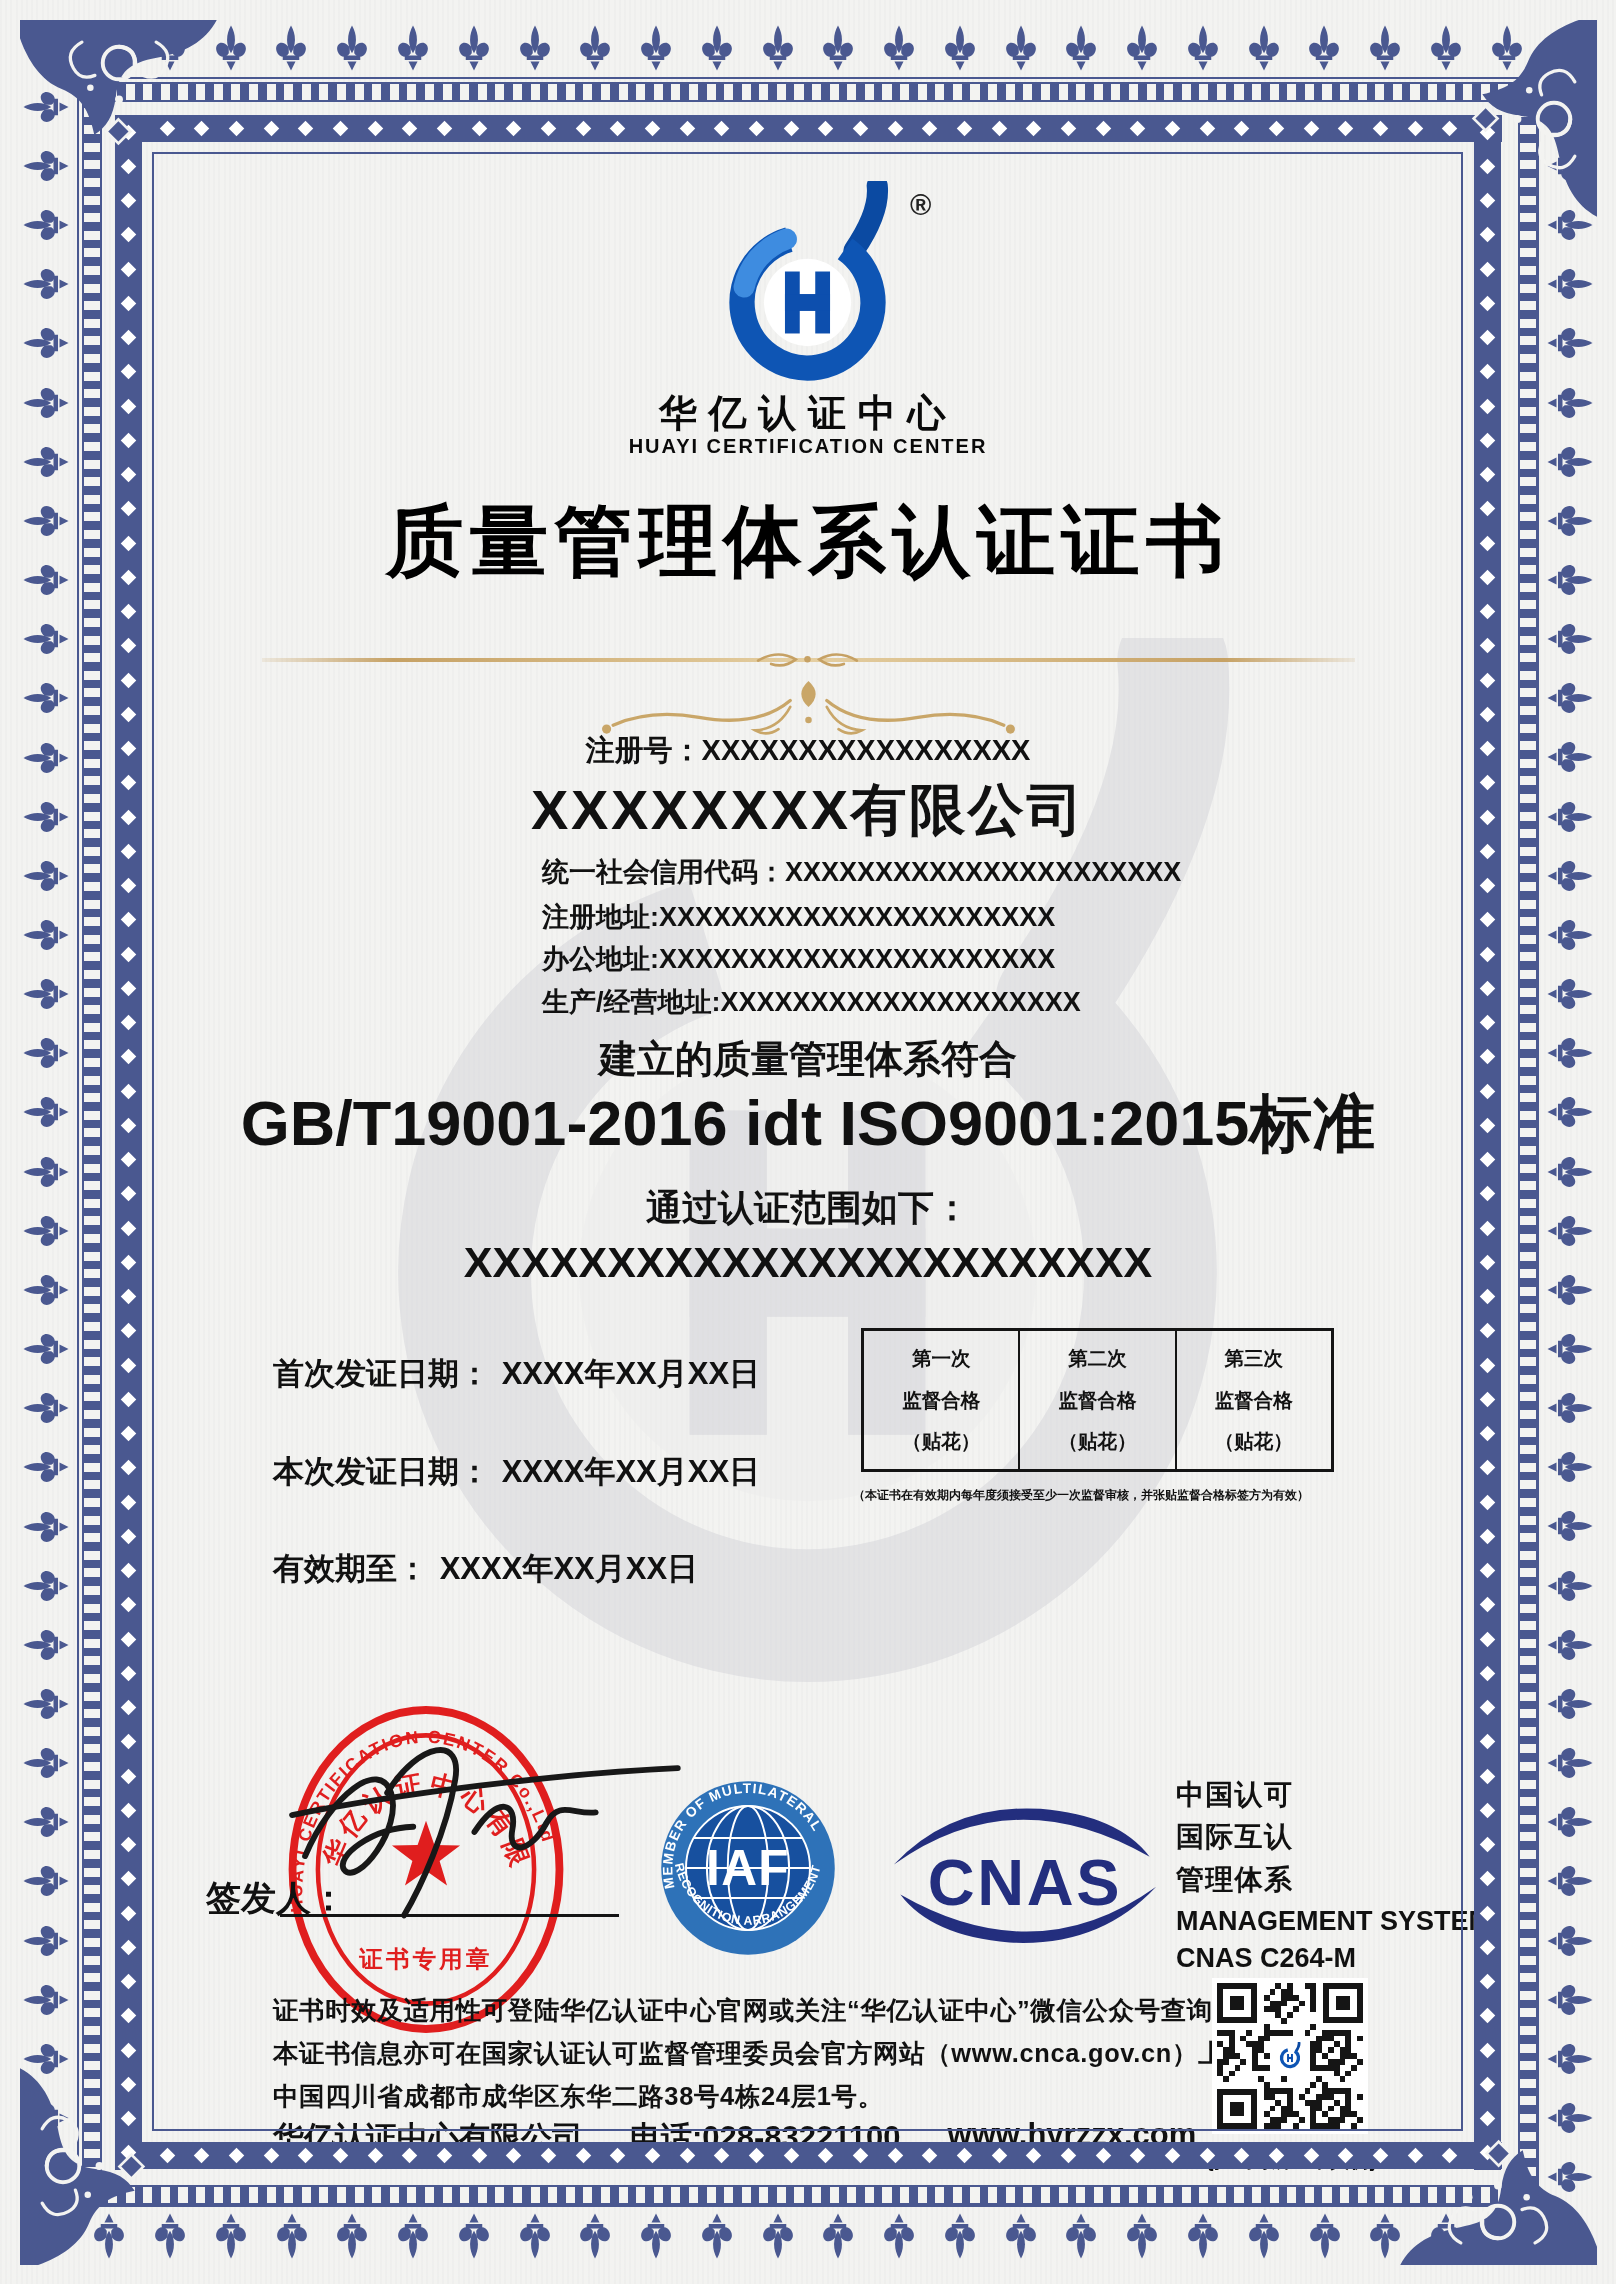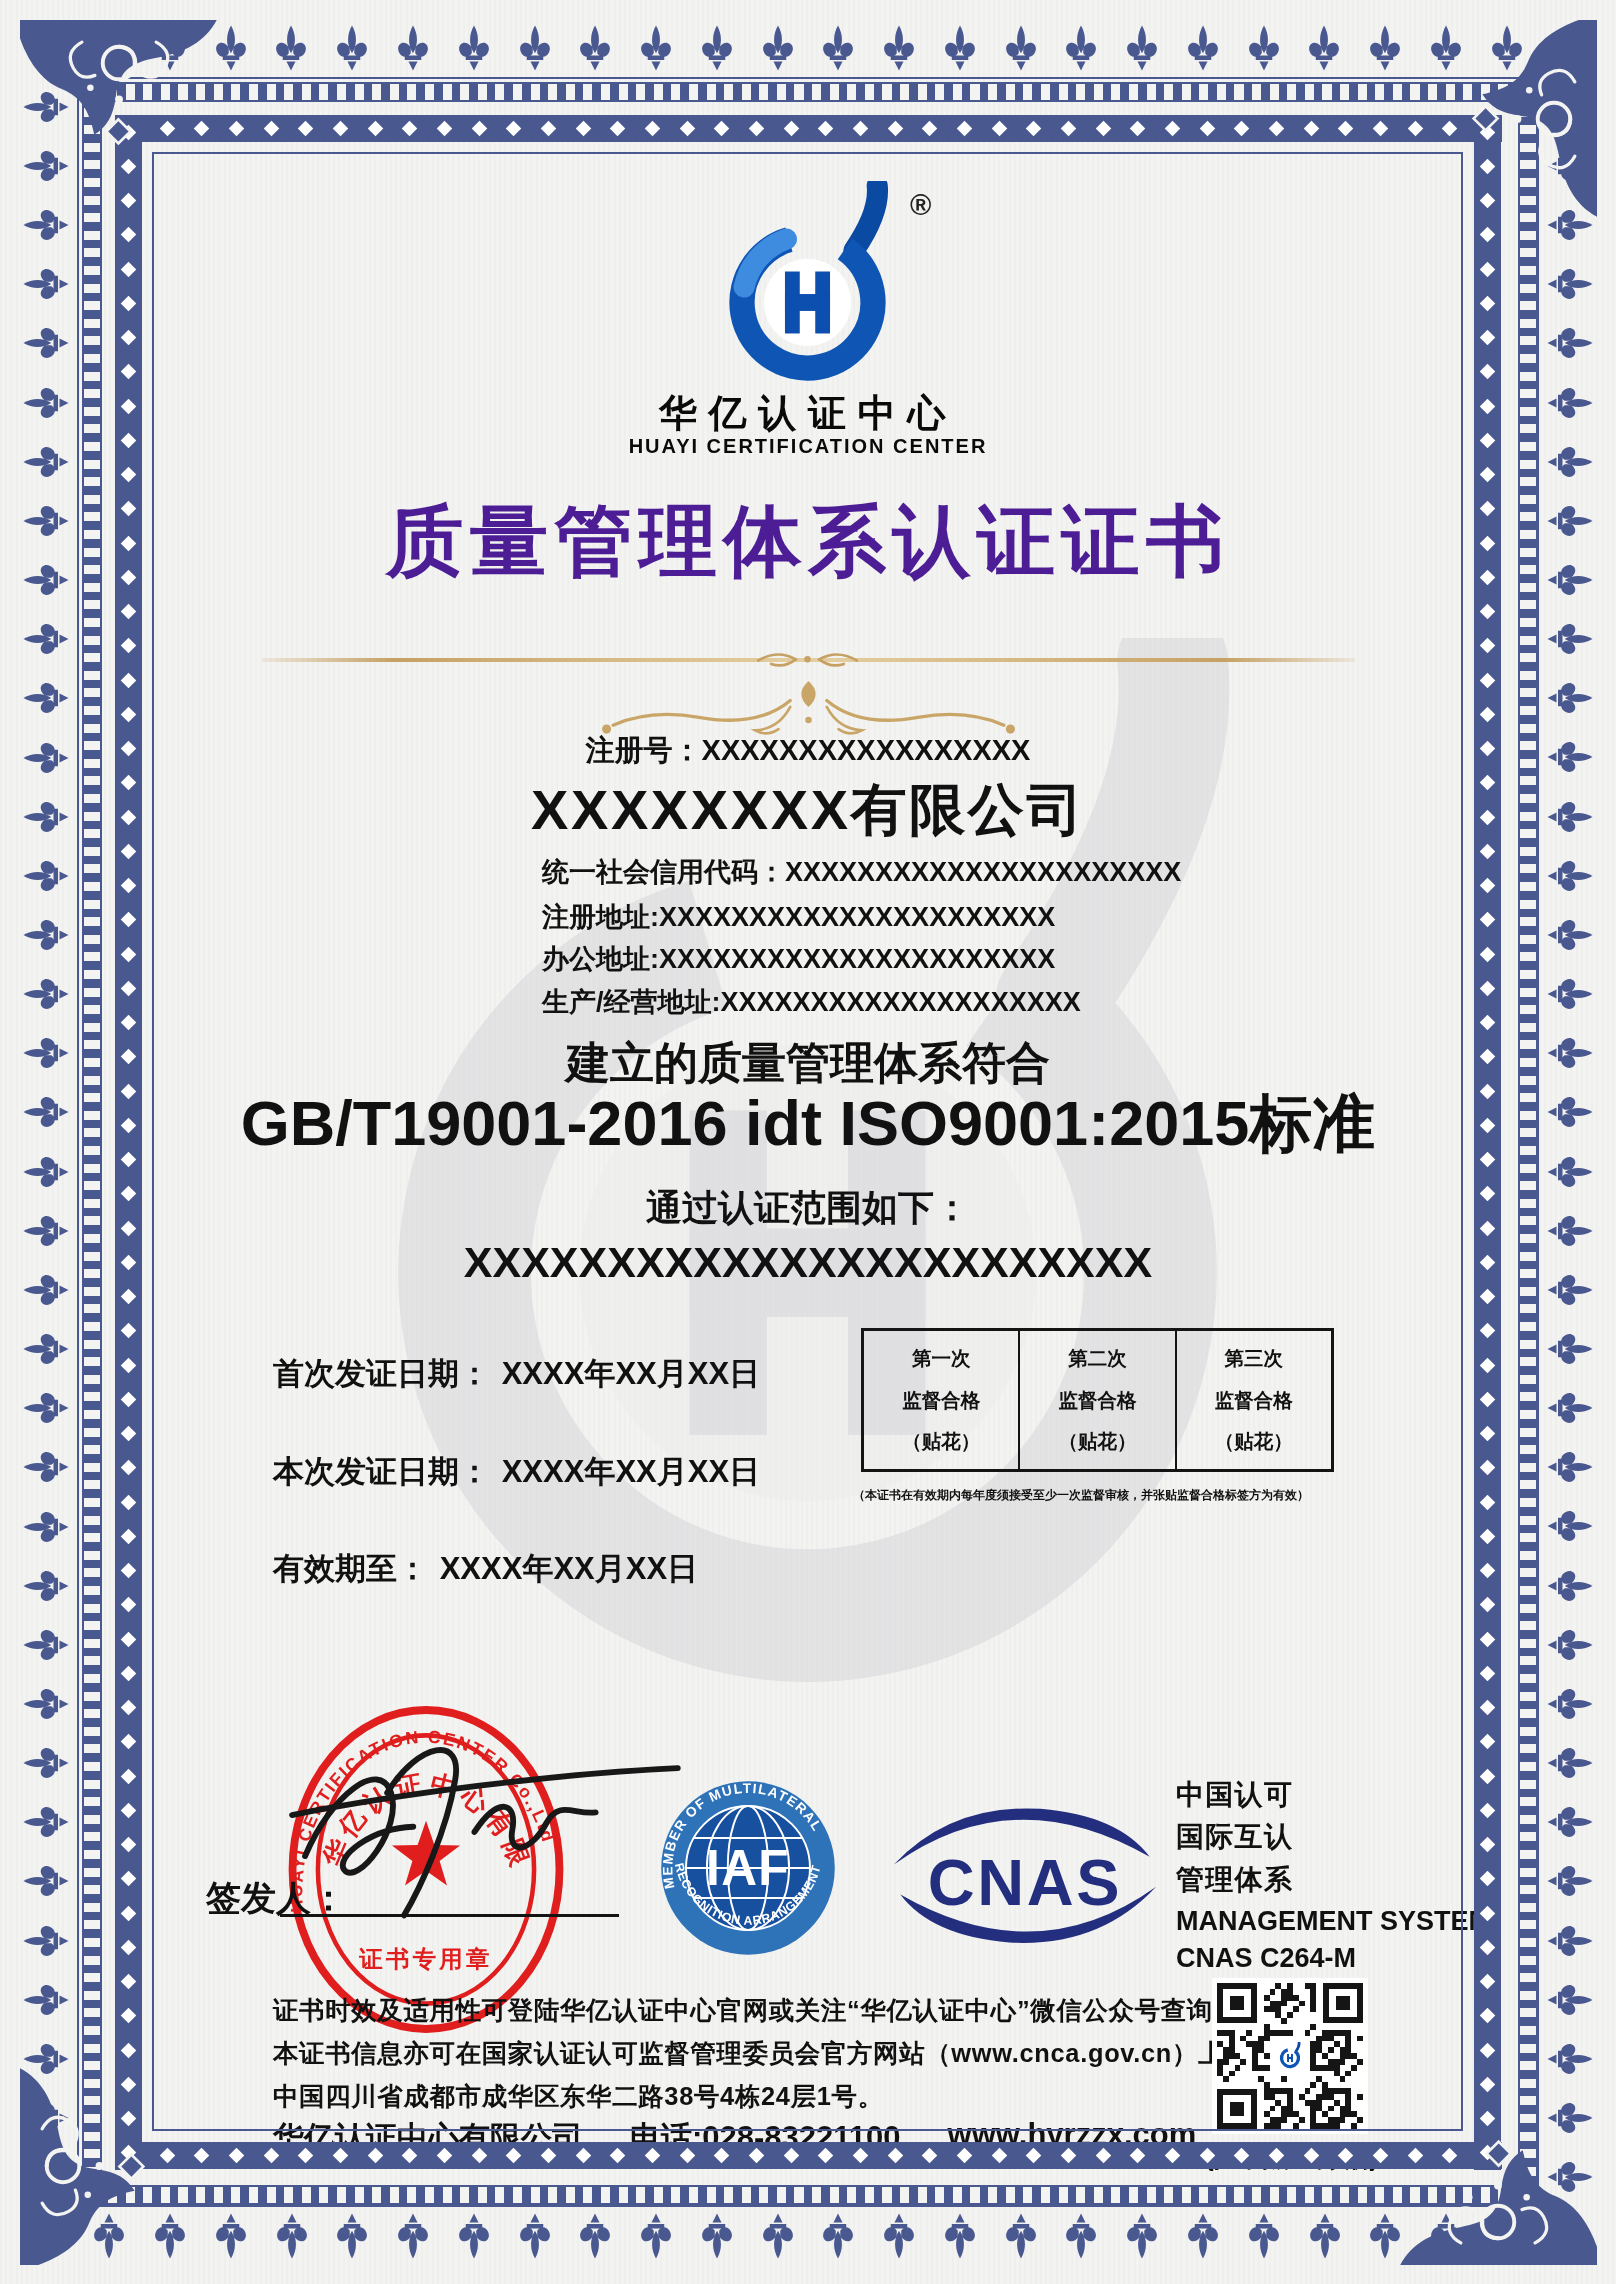--- a/index.html
+++ b/index.html
@@ -38,30 +38,30 @@
   .corner-br{left:1382px;top:2050px;transform:rotate(180deg);}
   .corner-bl{left:19.5px;top:2050px;transform:rotate(270deg);}
 
   
   .content{position:absolute;inset:0;z-index:2;}
   .wm{left:365px;top:638px;width:885px;height:1107px;opacity:.55;z-index:1;}
   .logo-svg{left:723px;top:181px;width:169px;height:212px;}
   .reg-mark{left:910px;top:189px;font-size:29px;font-weight:700;color:#222;}
   .logo-zh{top:388px;font-size:38px;font-weight:900;letter-spacing:11.7px;color:#0a0a0a;}
   .logo-en{top:435px;font-size:20px;font-weight:700;letter-spacing:2px;color:#0a0a0a;}
-  .title{top:490px;font-size:78px;font-weight:900;letter-spacing:6.5px;color:#4c1d95;}
+  .title{top:490px;font-size:78px;font-weight:900;letter-spacing:6.5px;color:#000000;}
   .gold-line{left:262px;top:658px;width:1093px;height:3.9px;
      background:linear-gradient(90deg,rgba(198,161,100,.15),#c6a164 12%,#e5cfa2 50%,#c6a164 88%,rgba(198,161,100,.15));}
   .gold-center{left:749px;top:645px;width:117px;height:30px;}
   .gold-flourish{left:561px;top:669px;width:495px;height:72px;}
   .reg-line{top:731px;font-size:29px;font-weight:700;}
   .reg-line .val{font-weight:600;}
   .company{top:773px;font-size:56px;font-weight:900;letter-spacing:2.6px;}
   .info-line{left:542px;font-size:27px;font-weight:700;}
-  .conform{top:1034px;font-size:44px;font-weight:900;}
+  .conform{top:1034px;font-size:38px;font-weight:900;}
   .standard{top:1081px;font-size:63px;font-weight:900;}
   .scope-label{top:1184px;font-size:36px;font-weight:900;}
   .scope-value{top:1238px;font-size:43px;font-weight:600;}
   .date-row{left:273px;font-size:31px;font-weight:700;display:flex;gap:11.7px;}
   .sup-table{left:861px;top:1328px;width:467px;height:138px;border:3.3px solid #141414;display:flex;background:rgba(255,255,255,.0);}
   .sup-cell{flex:1;border-left:2.6px solid #141414;display:flex;flex-direction:column;justify-content:space-between;
             align-items:center;padding:14.3px 0;font-size:19.5px;font-weight:700;}
   .sup-cell:first-child{border-left:none;}
   .sup-note{left:853px;top:1487px;width:527px;font-size:12px;font-weight:700;letter-spacing:0px;}
   .seal{left:273px;top:1692px;width:306px;height:355px;}

